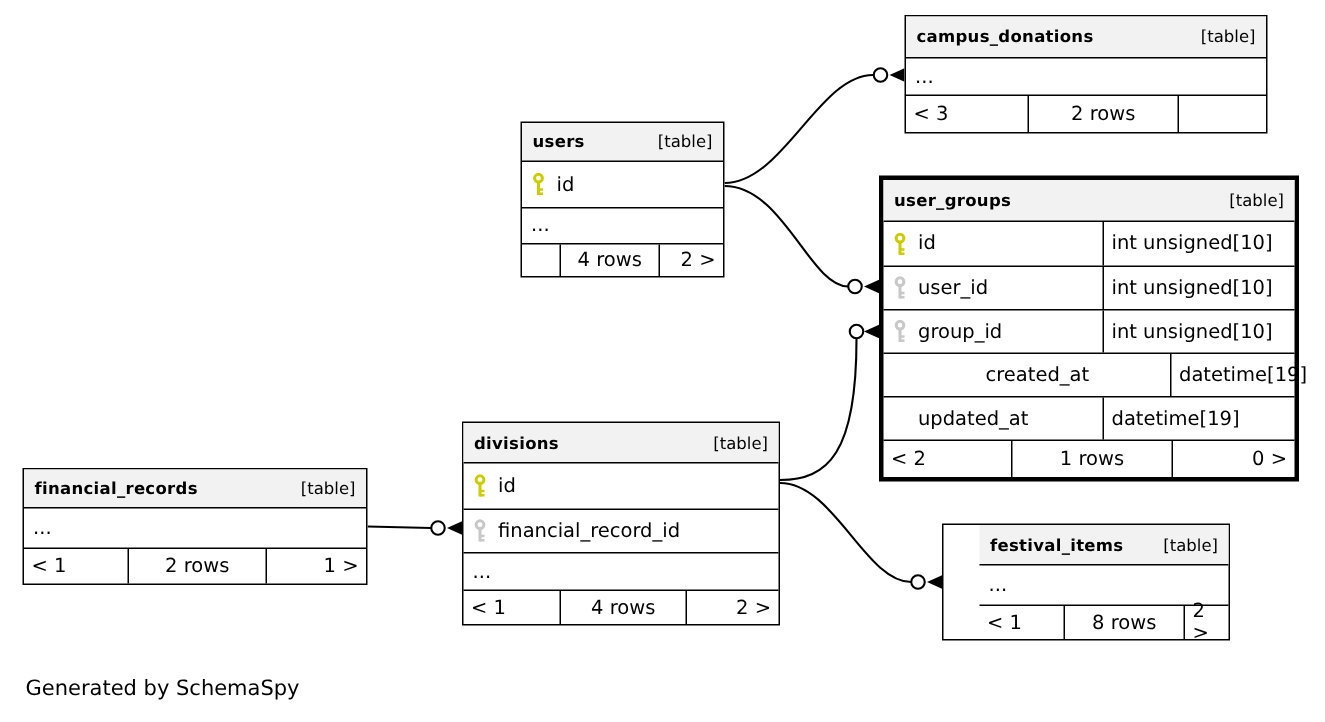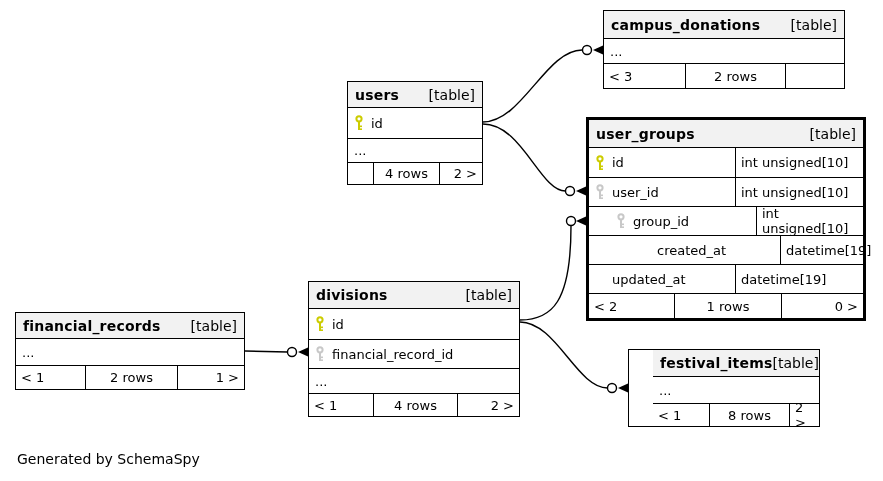--- a/index.html
+++ b/index.html
@@ -5,22 +5,22 @@
   html,body{margin:0;padding:0;background:#fff;}
   #canvas{
     position:relative;width:883px;height:481px;background:#fff;overflow:hidden;
     font-family:"DejaVu Sans","Liberation Sans",sans-serif;color:#000;
   }
   #edges{position:absolute;left:0;top:0;width:883px;height:481px;pointer-events:none;}
   .tbl{position:absolute;background:#fff;border:1px solid #000;box-sizing:border-box;cursor:pointer;}
   .tbl.focus{border-width:3px;}
   .hdr{display:flex;align-items:center;justify-content:space-between;
        background:#f2f2f2;padding:0 7px;box-sizing:border-box;border-bottom:1px solid #000;}
-  .nm{font-weight:bold;font-size:14px;letter-spacing:.2px;}
-  .tag{font-size:14px;}
+  .nm{font-weight:bold;font-size:11px;letter-spacing:.2px;}
+  .tag{font-size:11px;}
   .row{display:flex;align-items:stretch;box-sizing:border-box;font-size:13px;}
   .row + .row{border-top:1px solid #000;}
   .name-cell{display:flex;align-items:center;gap:7px;padding:0 6px;box-sizing:border-box;flex:1;min-width:0;}
   .name-cell.fixed{flex:none;}
   .type-cell{display:flex;align-items:center;border-left:1px solid #000;padding:0 5px;box-sizing:border-box;flex:1;}
   .key{width:10px;height:16px;flex:0 0 auto;}
   .key-spacer{width:10px;height:16px;flex:0 0 auto;}
   .ftr{display:flex;align-items:stretch;border-top:1px solid #000;font-size:13px;box-sizing:border-box;}
   .fcell{display:flex;align-items:center;padding:0 5px;box-sizing:border-box;}
   .fcell + .fcell{border-left:1px solid #000;}
@@ -117,21 +117,21 @@
             <circle cx="5" cy="3.8" r="2.6" fill="none" stroke="#c8c8c8" stroke-width="2"></circle>
             <line x1="5" y1="6.4" x2="5" y2="15" stroke="#c8c8c8" stroke-width="2"></line>
             <line x1="5" y1="11.3" x2="8" y2="11.3" stroke="#c8c8c8" stroke-width="1.6"></line>
             <line x1="5" y1="14.2" x2="8" y2="14.2" stroke="#c8c8c8" stroke-width="1.6"></line>
           </svg>
           <span>user_id</span>
         </div>
         <div class="type-cell">int unsigned[10]</div>
       </div>
       <div class="row" style="height: 29px;">
-        <div class="name-cell fixed" style="width: 146px; margin-left: 21px;">
+        <div class="name-cell fixed" style="width: 146px;">
           <svg viewBox="0 0 10 16" class="key">
             <circle cx="5" cy="3.8" r="2.6" fill="none" stroke="#c8c8c8" stroke-width="2"></circle>
             <line x1="5" y1="6.4" x2="5" y2="15" stroke="#c8c8c8" stroke-width="2"></line>
             <line x1="5" y1="11.3" x2="8" y2="11.3" stroke="#c8c8c8" stroke-width="1.6"></line>
             <line x1="5" y1="14.2" x2="8" y2="14.2" stroke="#c8c8c8" stroke-width="1.6"></line>
           </svg>
           <span>group_id</span>
         </div>
         <div class="type-cell">int unsigned[10]</div>
       </div>

